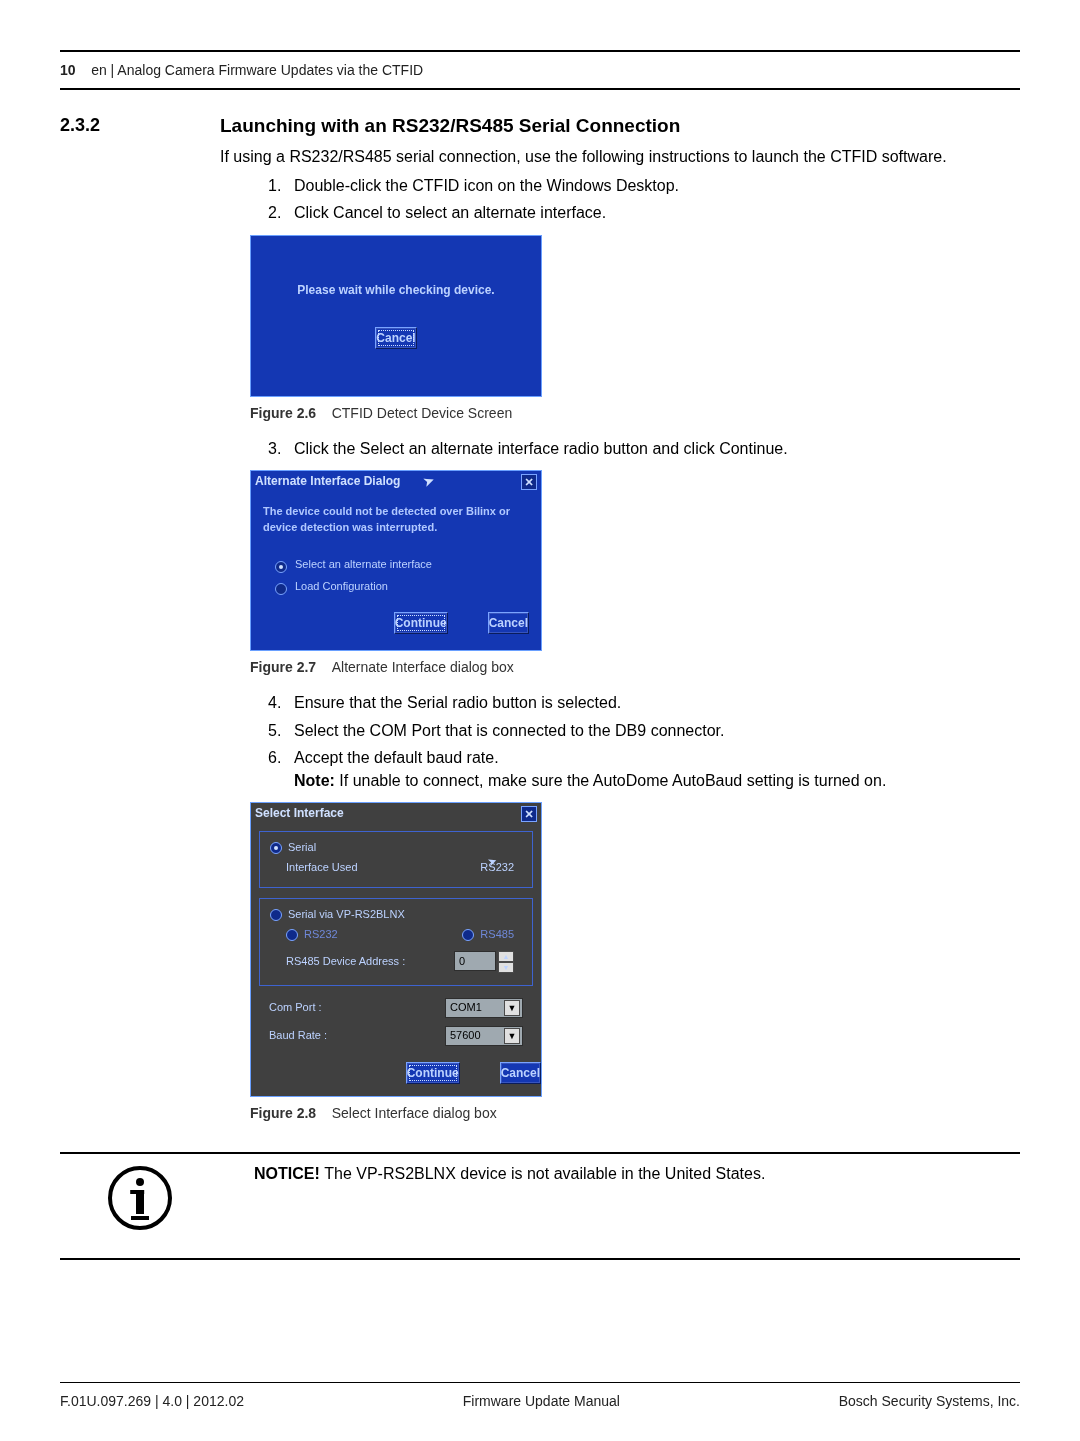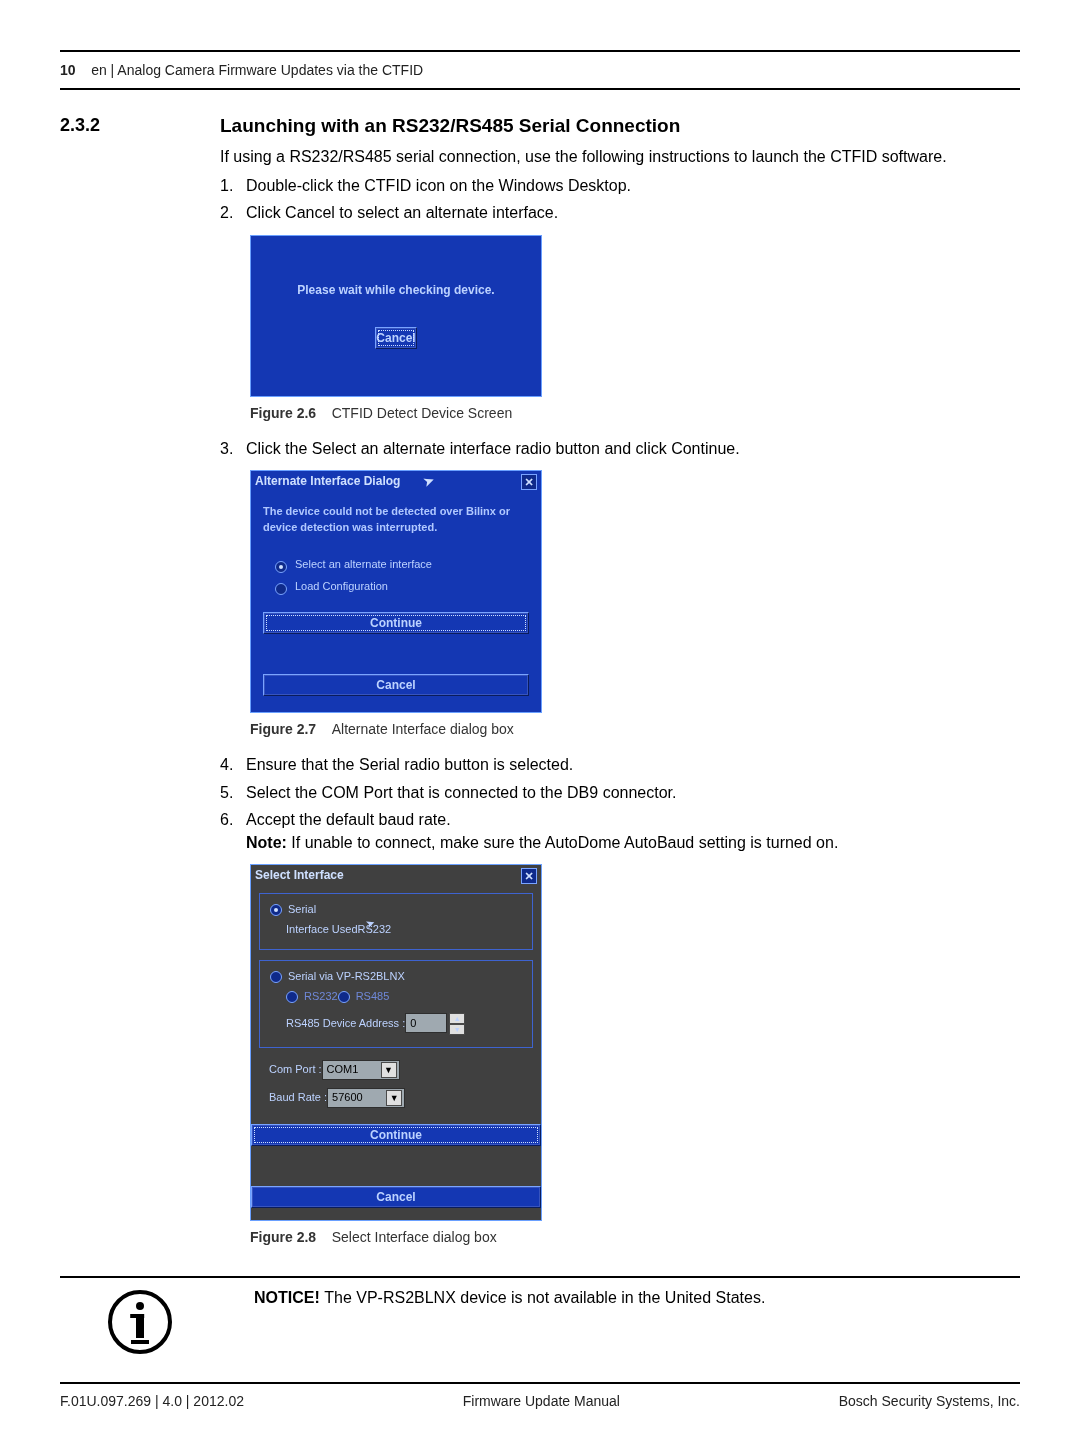--- a/index.html
+++ b/index.html
@@ -54,20 +54,21 @@
   ol.steps {
     margin: 0 0 8px 0;
     padding-left: 26px;
     list-style: none;
     counter-reset: step;
   }
   ol.steps > li {
     counter-increment: step;
     margin-bottom: 4px;
     position: relative;
+    margin-left: 48px;
   }
   ol.steps > li::before {
     content: counter(step) '.';
     position: absolute;
     left: -26px;
   }
 
   .indented-block { margin-left: 30px; margin-top: 10px; margin-bottom: 6px; }
 
   .fig-caption {
@@ -136,37 +137,38 @@
   }
   .dlg-body { padding: 12px 12px 14px 12px; }
   .dlg-msg { font-weight: bold; color: #b0c8ff; margin-bottom: 18px; }
   .radio-row { display: flex; align-items: flex-end; gap: 8px; padding: 3px 12px; }
   .radio {
     width: 10px; height: 10px; border-radius: 50%;
     border: 1px solid #7aa4ff; background: #0f2a8a;
     display: inline-flex; align-items: center; justify-content: center;
   }
   .radio.checked::after { content: ''; width: 4px; height: 4px; border-radius: 50%; background: #cfe0ff; }
-  .dlg-btn-row { display: flex; justify-content: flex-end; gap: 40px; padding: 14px 0 2px 0; flex-direction: column; }
+  .dlg-btn-row { display: flex; justify-content: flex-end; gap: 40px; padding: 14px 0 2px 0; }
 
   
   .fig28 {
     width: 290px;
     background: #404040;
     border: 1px solid #6aa0ff;
     color: #bcd2ff;
     font-size: 11px;
   }
   .panel-border {
     border: 1px solid #3e63d0;
     margin: 6px 8px 10px 8px;
     padding: 8px 10px;
   }
   .form-row {
     display: flex;
+    justify-content: space-between;
     align-items: center;
     padding: 4px 8px;
   }
   .select-box {
     width: 70px;
     height: 18px;
     background: #9fa9b0;
     border: 1px solid #2e2e2e;
     display: flex;
     align-items: center;

